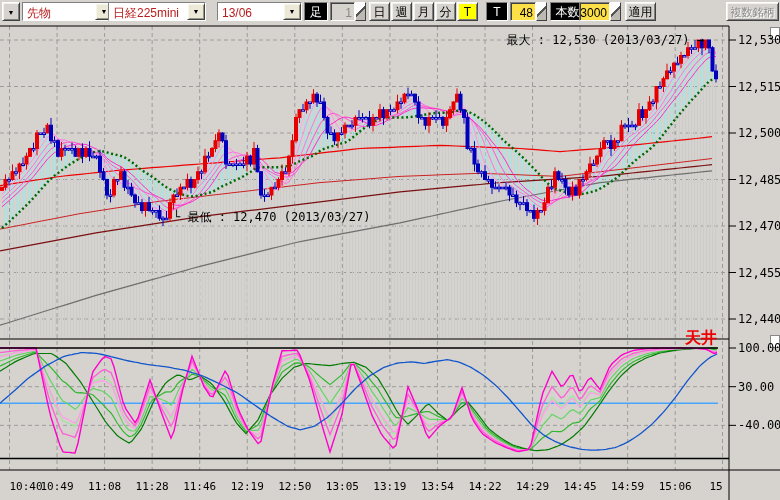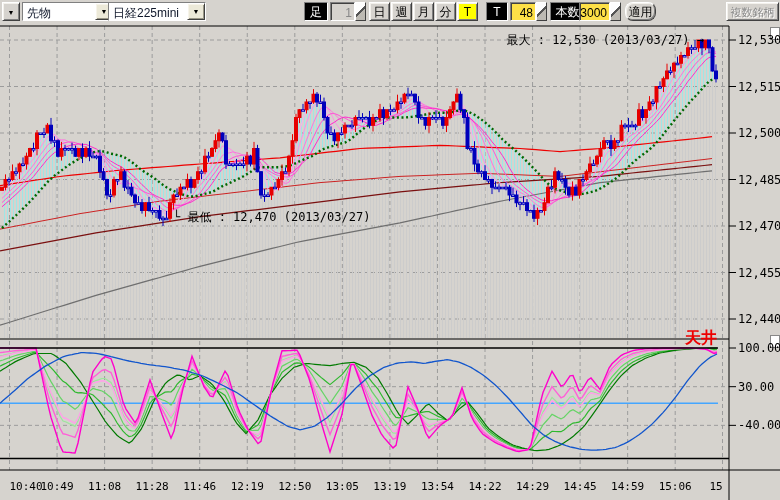--- a/index.html
+++ b/index.html
@@ -9,21 +9,21 @@
   #toolbar{position:absolute;left:0;top:0;width:780px;height:23px;background:#d6d3ce;}
   .tb{position:absolute;top:2px;height:19px;box-sizing:border-box;font-size:12px;line-height:17px;}
   .raised{background:#d6d3ce;border:1px solid;border-color:#fff #404040 #404040 #fff;
           box-shadow:inset 1px 1px 0 #f3f1ec, inset -1px -1px 0 #808080;}
   .btn{text-align:center;cursor:pointer;padding-top:1px;color:#000;}
   .btn-black{background:#000;color:#fff;border:1px solid;border-color:#808080 #fff #fff #808080;text-align:center;padding-top:1px;}
   .btn-yellow{background:#ffff00;}
   .btn-disabled{color:#8a8a8a;text-shadow:1px 1px 0 #fff;}
   .combo{background:#fff;border:1px solid;border-color:#808080 #fff #fff #808080;
          box-shadow:inset 1px 1px 0 #404040, inset -1px -1px 0 #d6d3ce;display:flex;}
-  .combo .val{flex:1;padding:2px 3px 0 4px;font-size:12px;white-space:nowrap;overflow:hidden;background:#fff;color:#0f172a;}
+  .combo .val{flex:1;padding:2px 3px 0 4px;font-size:12px;white-space:nowrap;overflow:hidden;background:#fff;color:#b91c1c;}
   .combo .arrow{width:16px;background:#ece9d8;border:1px solid;border-color:#fff #404040 #404040 #fff;
          box-shadow:inset 1px 1px 0 #f7f4ea, inset -1px -1px 0 #9a9786;
          font-size:7px;color:#000;text-align:center;line-height:15px;}
   .spinfield{background:#fde047;border:1px solid;border-color:#808080 #fff #fff #808080;
          box-shadow:inset 1px 1px 0 #404040;text-align:right;padding:2px 2px 0 0;font-size:12px;}
   .spinfield.dis{background:#d6d3ce;color:#888;}
   .spinicon{background:linear-gradient(135deg,#fdfdfd 44%,#555 44%,#555 56%,#bdbab3 56%);
          border:1px solid;border-color:#fff #404040 #404040 #fff;}
   
   #chart{position:absolute;left:0;top:23px;}
@@ -38,40 +38,44 @@
   <div class="tb combo" style="left:22px;width:92px;">
     <div class="val">先物</div>
     <div class="arrow">▼</div>
   </div>
 
   <div class="tb combo" style="left:108px;width:98px;">
     <div class="val">日経225mini</div>
     <div class="arrow">▼</div>
   </div>
 
+  <div class="tb combo" style="left:217px;width:85px;">
+    <div class="val">13/06</div>
+    <div class="arrow">▼</div>
+  </div>
 
   <div class="tb btn-black" style="left:304px;width:24px;">足</div>
   <div class="tb spinfield dis" style="left:330px;width:25px;">1</div>
   <div class="tb spinicon" style="left:355px;width:11px;"></div>
 
   <div class="tb raised btn" style="left:369px;width:21px;">日</div>
   <div class="tb raised btn" style="left:391px;width:21px;">週</div>
   <div class="tb raised btn" style="left:413px;width:21px;">月</div>
   <div class="tb raised btn" style="left:435px;width:21px;">分</div>
   <div class="tb raised btn btn-yellow" style="left:457px;width:21px;">T</div>
 
   <div class="tb btn-black" style="left:486px;width:22px;">T</div>
   <div class="tb spinfield" style="left:510px;width:26px;">48</div>
   <div class="tb spinicon" style="left:536px;width:11px;"></div>
 
   <div class="tb btn-black" style="left:550px;width:35px;">本数</div>
   <div class="tb spinfield" style="left:579px;width:31px;">3000</div>
   <div class="tb spinicon" style="left:610px;width:11px;"></div>
 
-  <div class="tb raised btn" style="left:625px;width:31px;border-radius:8px;">適用</div>
+  <div class="tb raised btn" style="left:625px;width:31px;">適用</div>
 
   <div class="tb raised btn btn-disabled" style="left:726px;width:53px;font-size:11px;">複数銘柄</div>
 </div>
 
 <svg id="chart" width="780" height="477" viewBox="0 23 780 477">
     <defs>
       <pattern id="hc" width="3" height="4" patternUnits="userSpaceOnUse">
         <path d="M1.5,0 V4" stroke="#9fe6e6" stroke-width="1"></path>
       </pattern>
       <pattern id="hg" width="3" height="4" patternUnits="userSpaceOnUse">

